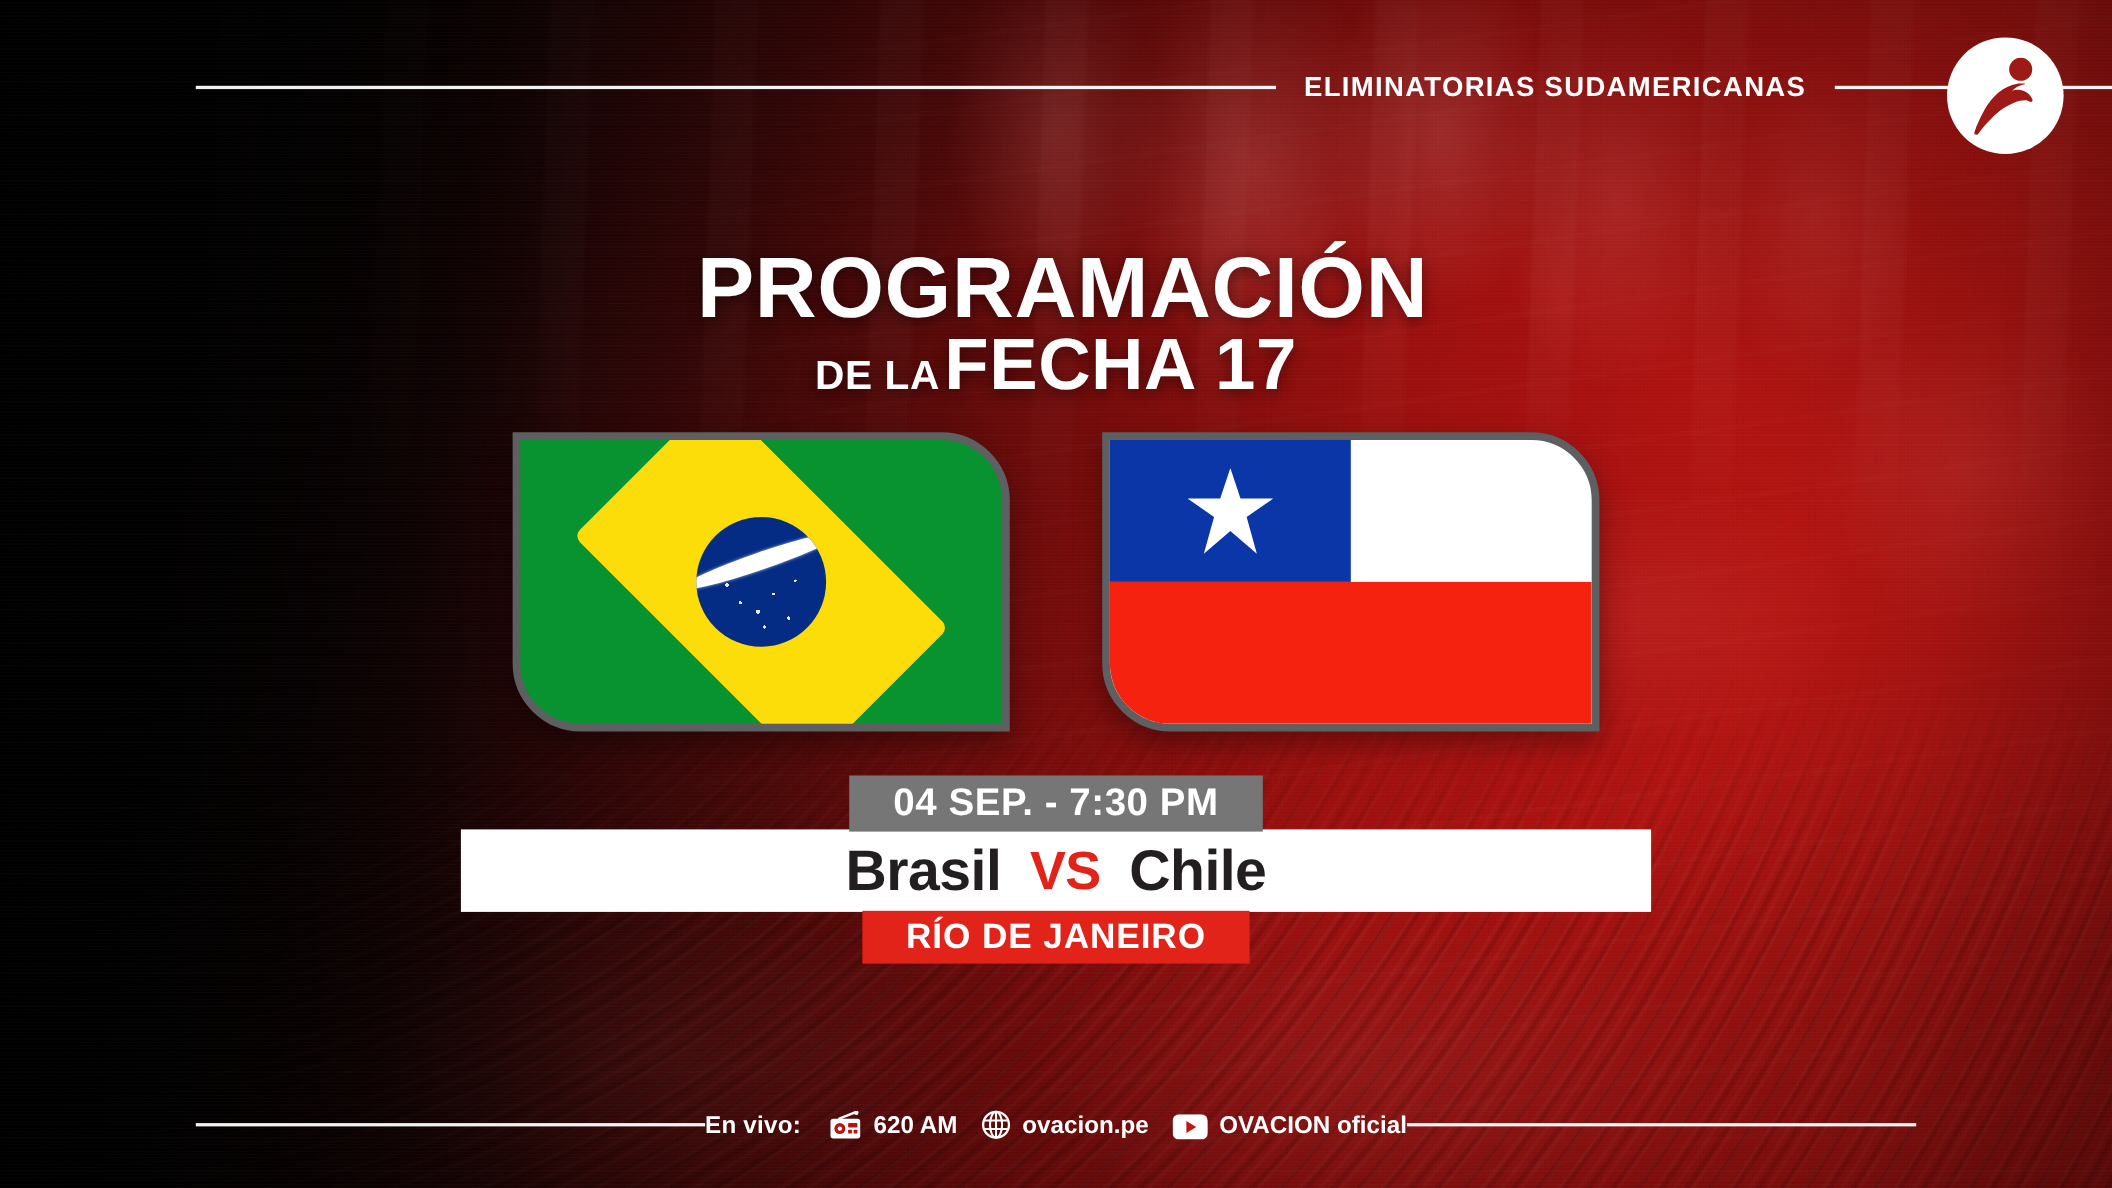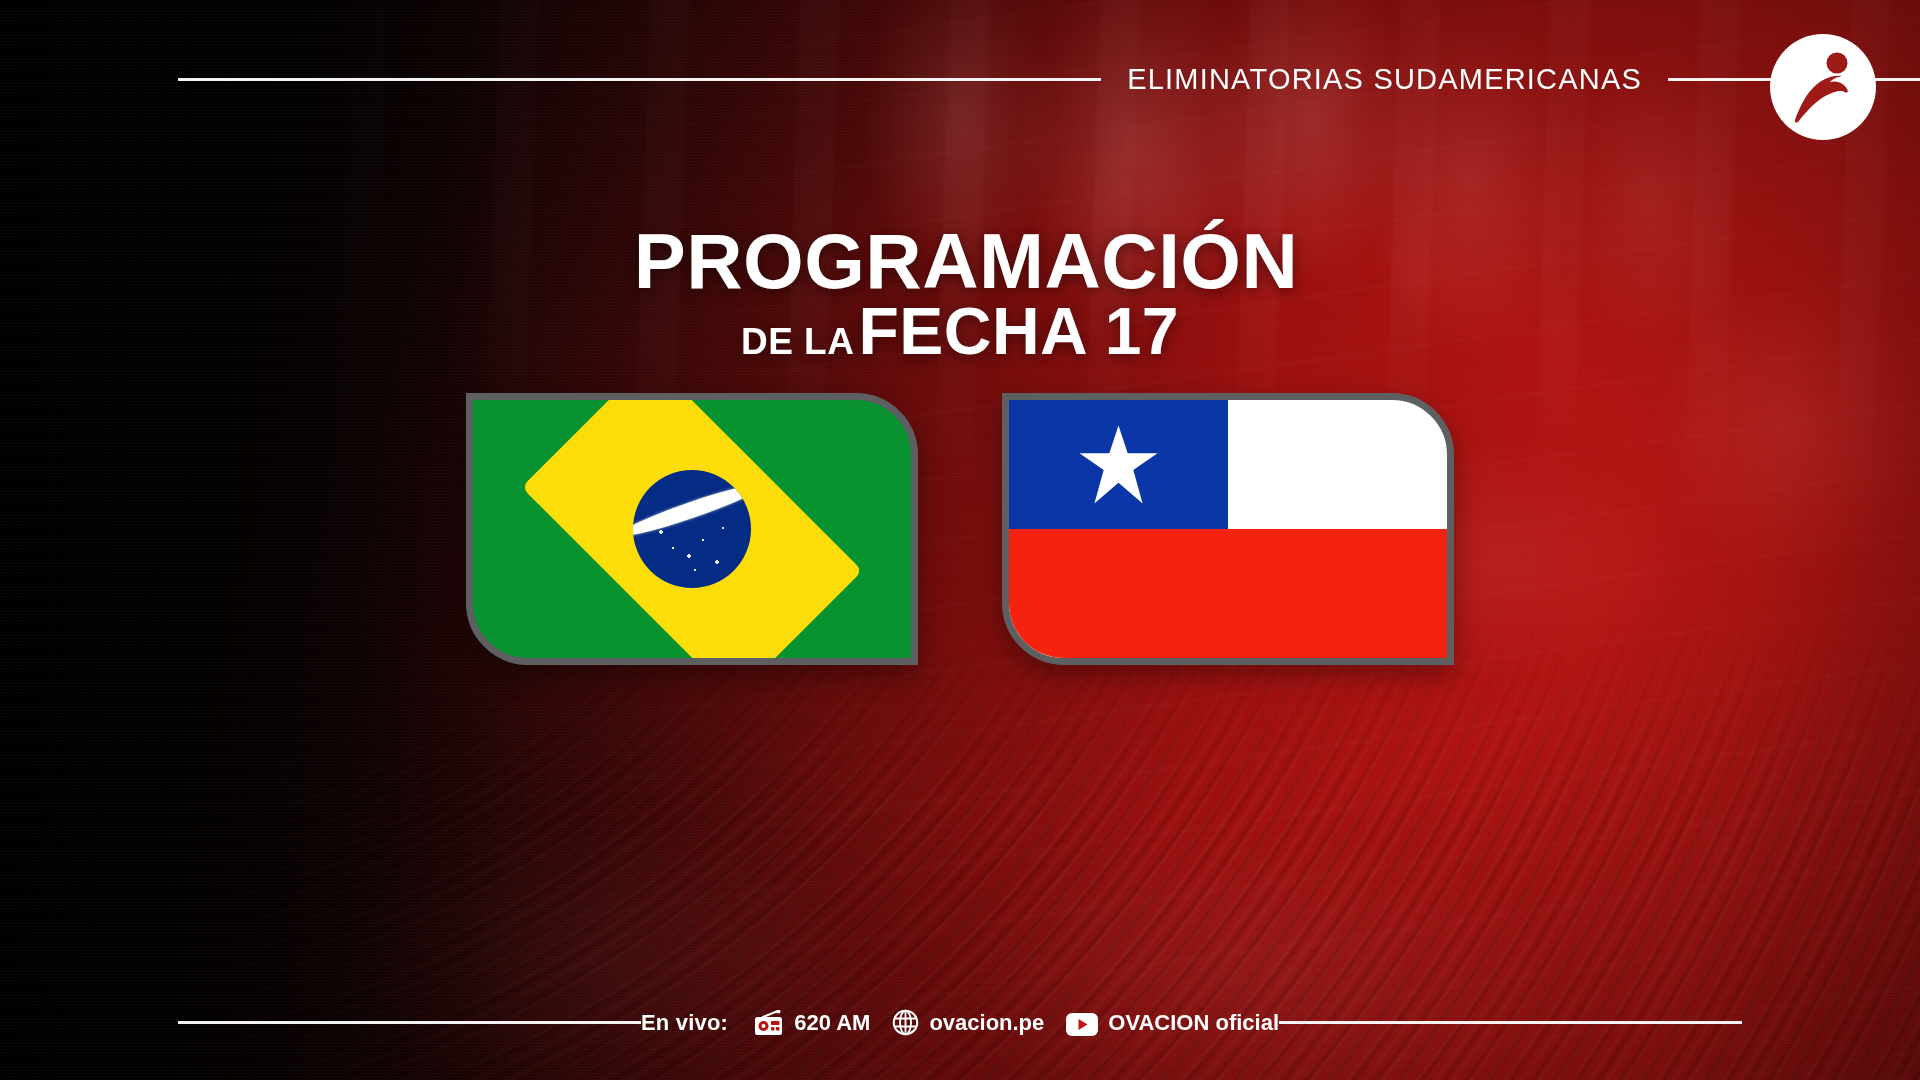--- a/index.html
+++ b/index.html
@@ -125,22 +125,22 @@
   }
   .rule {
     height: 3px;
     background: #ffffff;
     flex: 1 1 auto;
     opacity: .95;
   }
   .rule.short-right { flex: 0 0 252px; }
   .league-title {
     color: #fff;
-    font-size: 29px;
-    font-weight: 400;
+    font-size: 25px;
+    font-weight: 700;
     letter-spacing: 1.2px;
     white-space: nowrap;
   }
 
   
   .logo {
     position: absolute;
     top: 34px;
     right: 44px;
     width: 106px;
@@ -409,20 +409,29 @@
       </div>
     </div>
     <div class="flag flag-cl">
       <div class="cl-bottom"></div>
       <div class="cl-canton">
         <div class="cl-star"></div>
       </div>
     </div>
   </div>
 
+  <div class="match-block">
+    <div class="datetime-bar">04 SEP. - 7:30 PM</div>
+    <div class="teams-bar">
+      <span class="team-name">Brasil</span>
+      <span class="vs-text">VS</span>
+      <span class="team-name">Chile</span>
+    </div>
+    <div class="venue-bar">RÍO DE JANEIRO</div>
+  </div>
 
   <div class="footer">
     <div class="rule"></div>
     <div class="footer-content">
       <span class="live-label">En vivo:</span>
 
       <span class="channel">
         <span class="glyph">
           <svg width="30" height="26" viewBox="0 0 30 26" aria-hidden="true">
             <path d="M9 7 L24 1" stroke="#fff" stroke-width="2.2" stroke-linecap="round"></path>

